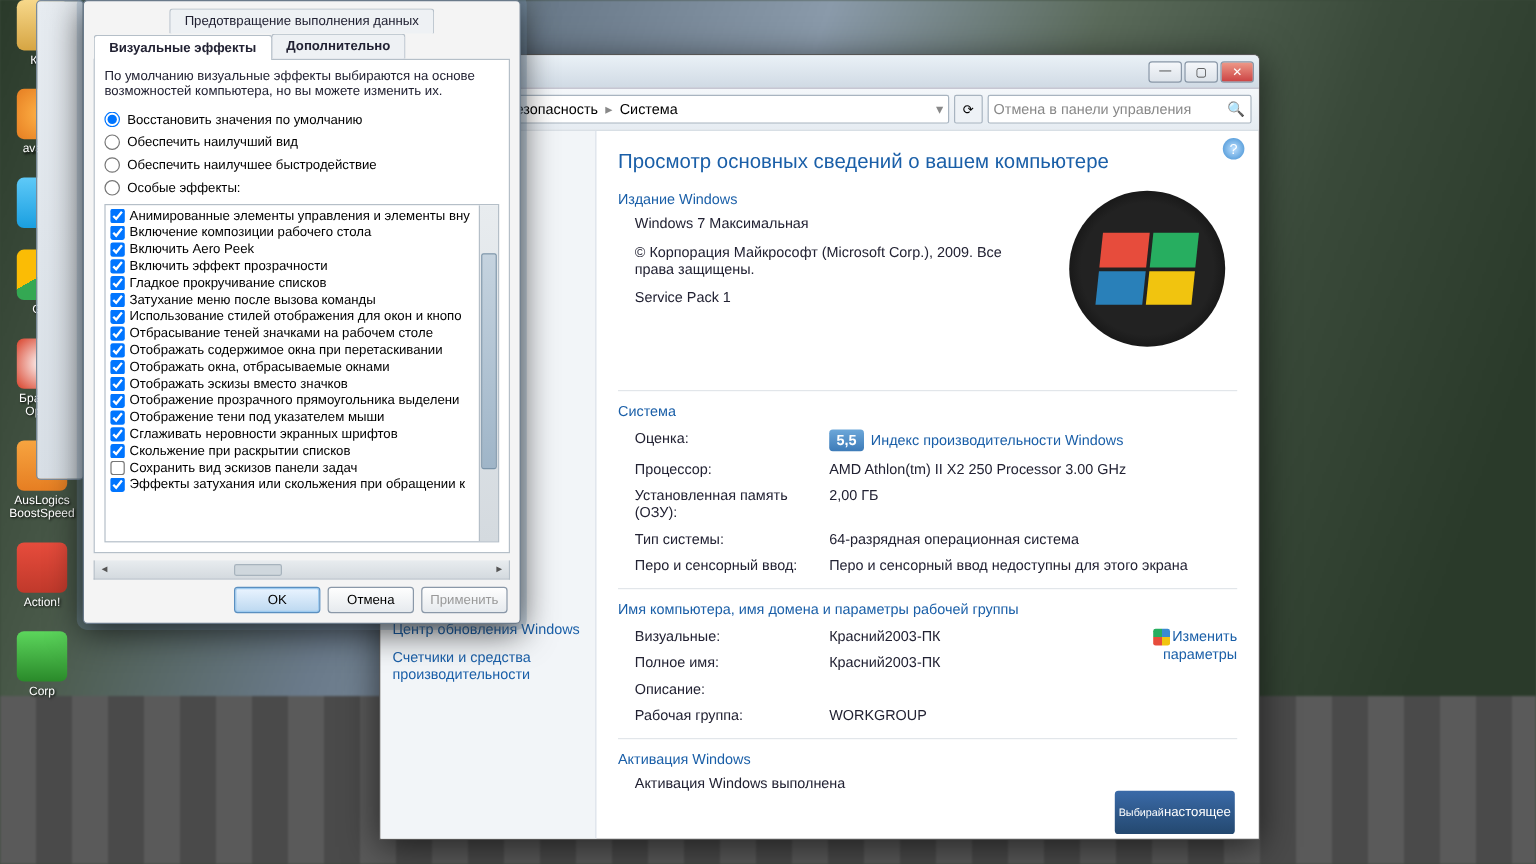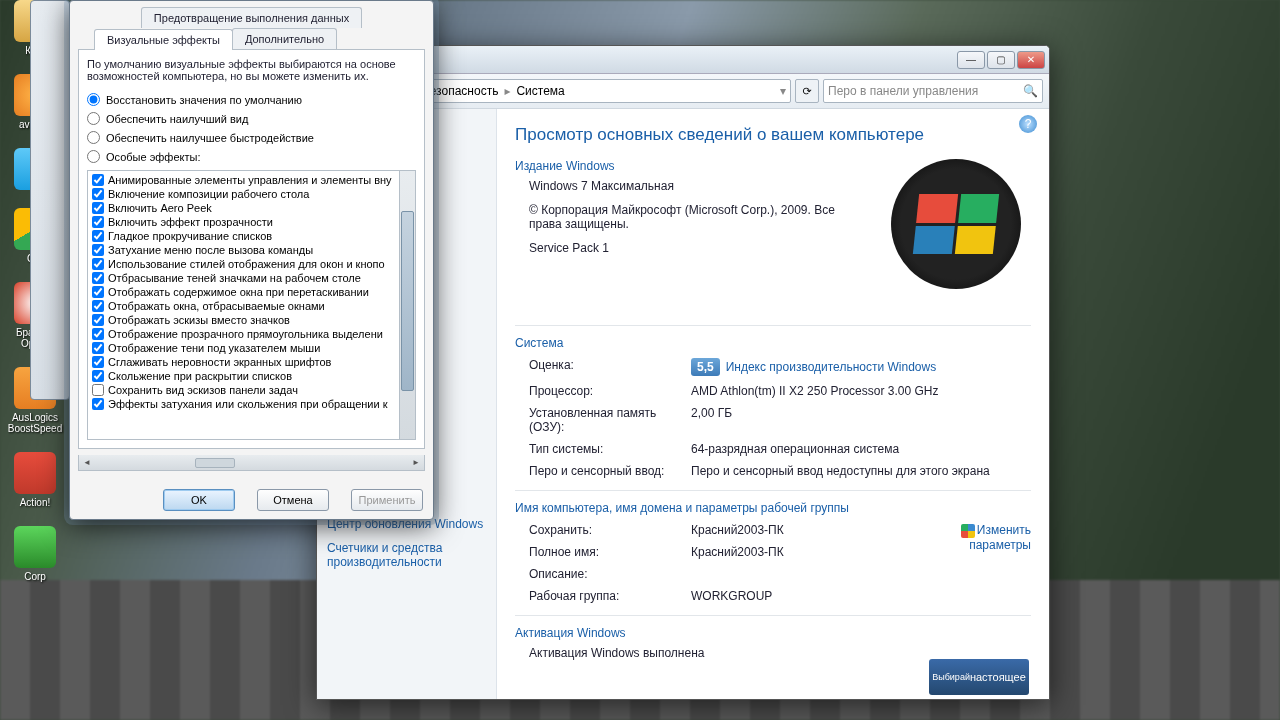--- a/index.html
+++ b/index.html
@@ -67,35 +67,35 @@
 #dlg{
   position:absolute; left:69px; top:0; width:365px; height:520px;
   background:#f4f4f4; border:1px solid #6a7a8a; border-radius:4px;
   box-shadow:0 6px 28px rgba(0,0,0,0.7), 0 0 0 5px rgba(130,160,190,0.35);
   display:flex;flex-direction:column;overflow:hidden;font-size:11px;
 }
 .tabs{display:flex;margin:6px 8px 0;}
 .tab{padding:4px 12px;background:#eef1f4;border:1px solid #b5bfc8;border-bottom:none;border-radius:3px 3px 0 0;margin-right:-1px;color:#223;}
 .tab.active{background:#fff;position:relative;top:1px;}
 .tab.top{margin:0 auto;font-size:11px;}
-.tabrow2{display:flex;margin:0 24px;}
+.tabrow2{display:flex;margin:0 8px;font-weight:bold;}
 .dlg-body{flex:1;margin:0 8px 6px;background:#fff;border:1px solid #b5bfc8;padding:8px;display:flex;flex-direction:column;justify-content:flex-end;}
 .dlg-body p{margin:0 0 8px;color:#223;}
 .radio-row{display:flex;align-items:center;margin:3px 0;gap:6px;}
 .radio-row input{margin:0;}
 .fxbox{flex:1;border:1px solid #b5bfc8;margin-top:4px;overflow:hidden;display:flex;}
 .fxlist{flex:1;overflow:auto;padding:2px;}
 .fxscroll{width:16px;background:linear-gradient(#e8ecef,#d4dadf);border-left:1px solid #b5bfc8;position:relative;}
 .fxscroll .thumb{position:absolute;left:1px;right:1px;top:40px;height:180px;background:linear-gradient(#c5d3df,#9fb5c8);border:1px solid #7a93a8;border-radius:2px;}
 .fxrow{display:flex;align-items:center;padding:1px 2px;white-space:nowrap;gap:4px;}
 .fxrow input{margin:0;width:12px;height:12px;}
 .hscroll{height:16px;background:linear-gradient(#e8ecef,#d4dadf);border:1px solid #b5bfc8;border-top:none;margin:0 8px 0 8px;position:relative;display:flex;align-items:center;}
 .hscroll .lbtn,.hscroll .rbtn{width:16px;height:100%;display:flex;align-items:center;justify-content:center;font-size:8px;color:#555;}
 .hthumb{width:40px;height:10px;background:#cfd7dd;border:1px solid #a7b3bd;border-radius:2px;margin-left:100px;}
-.dlg-btns{display:flex;justify-content:flex-end;gap:22px;padding:18px 10px 8px;}
+.dlg-btns{display:flex;justify-content:flex-end;gap:6px;padding:6px 10px 8px;}
 .dlg-btns button{min-width:72px;height:22px;font-size:11px;border:1px solid #8a98a8;border-radius:3px;background:linear-gradient(#fefefe,#e6eaee);}
 .dlg-btns button.primary{background:linear-gradient(#eaf4ff,#bcd8f0);border-color:#5a8fc0;box-shadow:0 0 0 1px #9ecbf0 inset;}
 .dlg-btns button:disabled{color:#999;}
 
 
 #sliver{position:absolute;left:30px;top:0;width:40px;height:400px;background:linear-gradient(#e7ecf1,#d8dfe6);border:1px solid #7a8a9a;border-radius:4px;}
 </style>
 </head>
 <body>
 
@@ -148,21 +148,21 @@
     <div class="navbtn">◄</div>
     <div class="navbtn" style="opacity:.5">►</div>
     <div class="addrbar">
       <span>ема и безопасность</span>
       <span class="sep">▸</span>
       <span>Система</span>
       <span class="sep" style="margin-left:auto">▾</span>
     </div>
     <div class="refresh">⟳</div>
     <div class="searchbox">
-      <span>Перо в панели управления</span>
+      <span>Отмена в панели управления</span>
       <span class="sicn">🔍</span>
     </div>
   </div>
   <div id="sys-body">
     <div id="sys-side">
       <div class="side-link">о</div>
       <div class="side-link">параметры</div>
       <div class="see-also">См. также</div>
       <div class="side-link">Центр поддержки</div>
       <div class="side-link">Центр обновления Windows</div>
@@ -198,21 +198,21 @@
         <div>2,00 ГБ</div>
         <div>Тип системы:</div>
         <div>64-разрядная операционная система</div>
         <div>Перо и сенсорный ввод:</div>
         <div>Перо и сенсорный ввод недоступны для этого экрана</div>
       </div>
 
       <hr class="sep">
       <div class="sec-head">Имя компьютера, имя домена и параметры рабочей группы</div>
       <div class="kv" style="grid-template-columns:150px 1fr 110px">
-        <div>Сохранить:</div>
+        <div>Визуальные:</div>
         <div>Красний2003-ПК</div>
         <div style="grid-row:span 4;text-align:right"><span class="shield"></span><a class="lnk">Изменить параметры</a></div>
         <div>Полное имя:</div>
         <div>Красний2003-ПК</div>
         <div>Описание:</div>
         <div></div>
         <div>Рабочая группа:</div>
         <div>WORKGROUP</div>
       </div>
 

